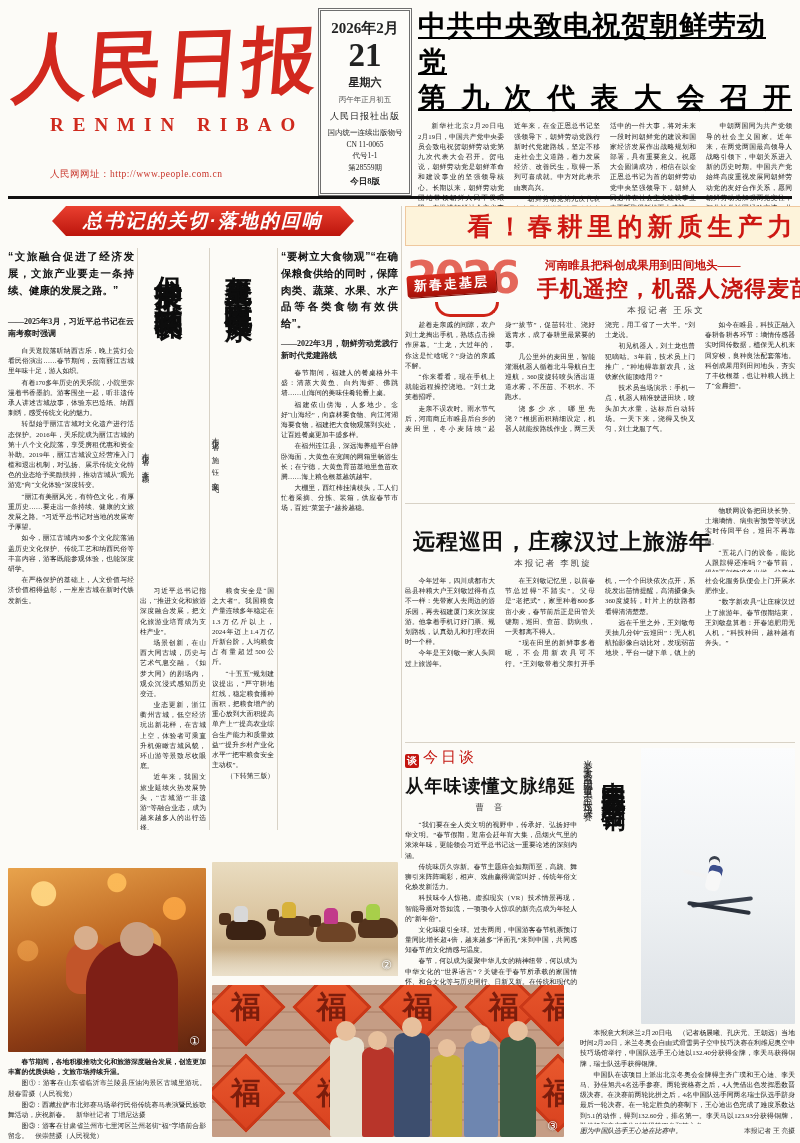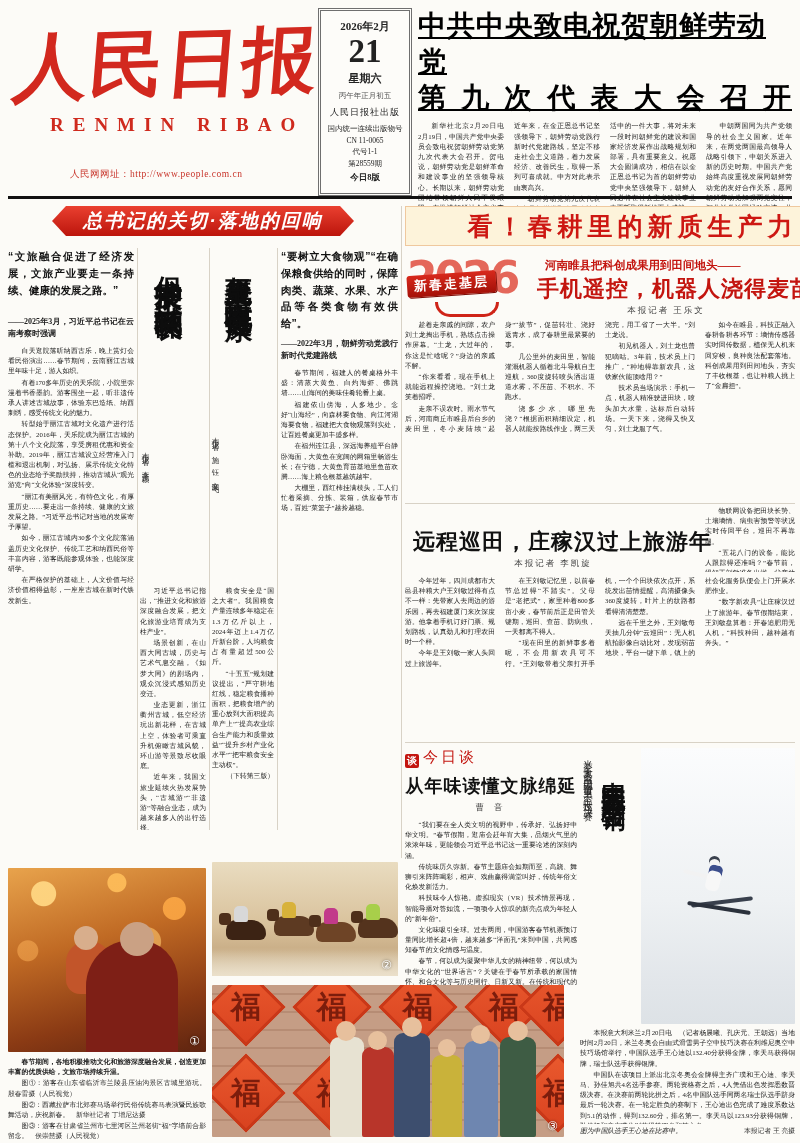--- a/index.html
+++ b/index.html
@@ -11,21 +11,21 @@
   .thin-h{position:absolute;height:1px;background:#d8d2c6;}
 
   
   .brand{font-family:"DejaVu Serif",serif;font-weight:bold;color:#d2281e;font-size:74px;line-height:1;
          transform:skewX(-6deg) rotate(-1.5deg);letter-spacing:2px;white-space:nowrap;}
   .brand-latin{color:#cf2a1e;font-family:"Liberation Serif",serif;font-weight:bold;font-size:19px;letter-spacing:9px;}
   .brand-url{color:#c8342a;font-size:9.5px;letter-spacing:.5px;}
 
   .datebox{border:3px double #6f6f6f;background:#fdfcf9;text-align:center;color:#222;
            font-family:"Liberation Serif",serif;overflow:hidden;}
-  .db-m{font-size:11px;font-weight:bold;margin-top:8px;}
+  .db-m{font-size:15px;font-weight:bold;margin-top:8px;}
   .db-d{font-size:33px;font-weight:bold;line-height:1.05;}
   .db-w{font-size:11px;font-weight:bold;margin-top:2px;}
   .db-s{font-size:7.5px;color:#555;margin-top:5px;}
   .db-p{font-size:9px;margin-top:5px;letter-spacing:1px;}
   .db-t{font-size:7.5px;margin-top:5px;}
   .db-t2{font-size:7.5px;margin-top:2px;}
   .db-pages{font-size:8.5px;font-weight:bold;margin-top:3px;}
 
   .lead-h{font-family:"Liberation Sans","DejaVu Sans",sans-serif;font-weight:bold;color:#000;
           font-size:28px;line-height:1.28;letter-spacing:1px;text-decoration:underline;}
@@ -128,21 +128,21 @@
 </style>
 </head>
 <body>
 
 <div class="page">
 
   <div class="abs" style="left:14px;top:26px;width:300px;">
     <div class="brand">人民日报</div>
     <div class="brand-latin" style="margin:14px 0 0 36px;">RENMIN RIBAO</div>
   </div>
-  <div class="abs brand-url" style="left:70px;top:168px;">人民网网址：http://www.people.com.cn</div>
+  <div class="abs brand-url" style="left:50px;top:168px;">人民网网址：http://www.people.com.cn</div>
 
   <div class="abs datebox" style="left:318px;top:8px;width:88px;height:182px;">
     <div class="db-m">2026年2月</div>
     <div class="db-d">21</div>
     <div class="db-w">星期六</div>
     <div class="db-s">丙午年正月初五</div>
     <div class="db-p">人民日报社出版</div>
     <div class="db-t">国内统一连续出版物号</div>
     <div class="db-t2">CN 11-0065</div>
     <div class="db-t2">代号1-1</div>

